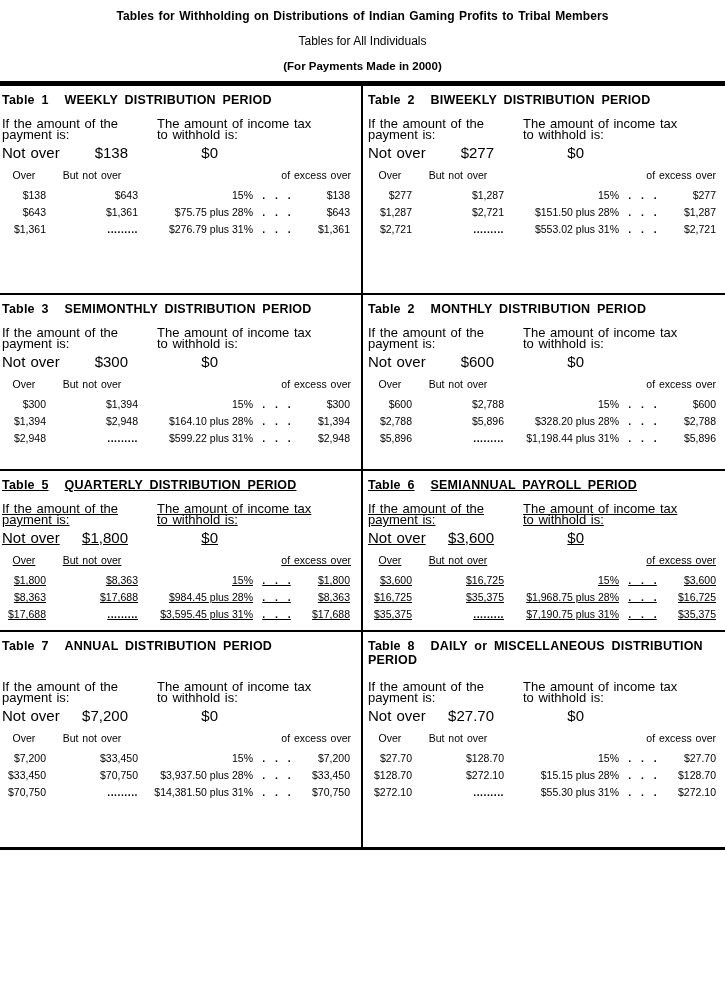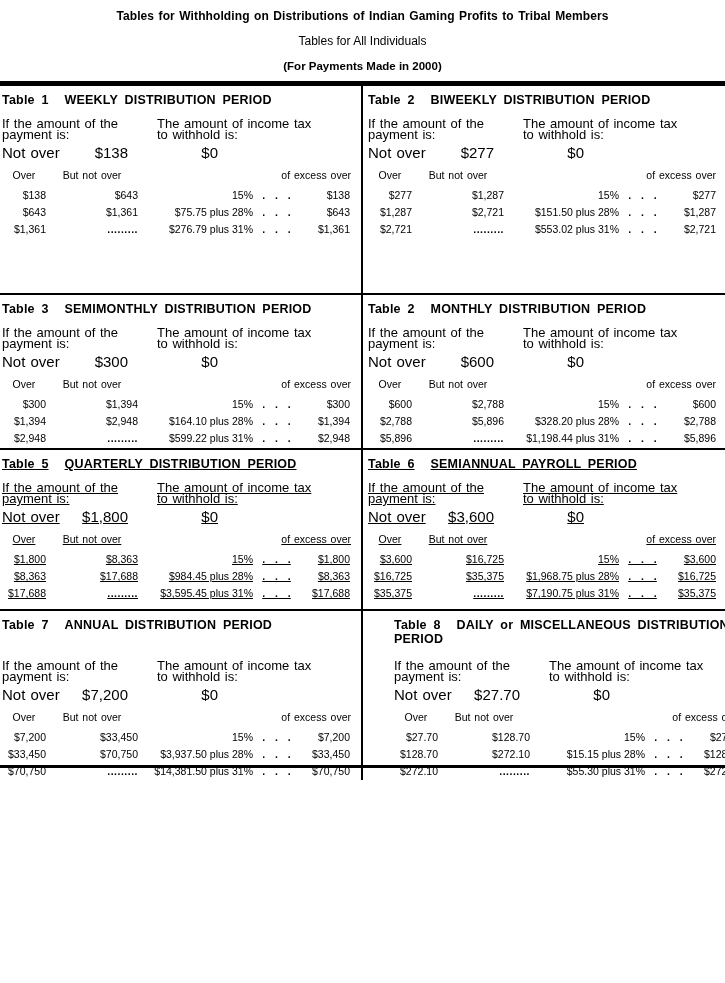--- a/index.html
+++ b/index.html
@@ -14,23 +14,23 @@
   .doc-title {
     font-size: 12px; font-weight: bold; letter-spacing: 0.1px;
     line-height: 19px; word-spacing: 1px;
   }
   .doc-sub1 { font-size: 12px; font-weight: normal; margin-top: 9px; line-height: 13px; }
   .doc-sub2 { font-size: 11.5px; font-weight: bold; margin-top: 12px; line-height: 13px; }
   .thick-rule { height: 5px; background: #000; margin-top: 8px; }
 
   .section { display: grid; grid-template-columns: 363px 362px; border-bottom: 2px solid #000; }
   .s1 { height: 209px; }
-  .s2 { height: 155px; }
+  .s2 { height: 176px; }
   .s3 { height: 161px; text-decoration: underline; }
-  .s4 { height: 157px; border-bottom-width: 3px; gap: 26px; }
+  .s4 { height: 218px; border-bottom-width: 3px; }
 
   .half { padding: 7px 10px 0 2px; }
   .half-left { border-right: 2px solid #000; }
   .half-right { padding-left: 5px; padding-right: 9px; }
 
   .tbl-title {
     font-size: 12.5px; font-weight: bold; line-height: 14px;
     margin-bottom: 11px; word-spacing: 3px; letter-spacing: 0.2px;
   }
   .s4 .tbl-title { min-height: 33px; margin-bottom: 9px; }

